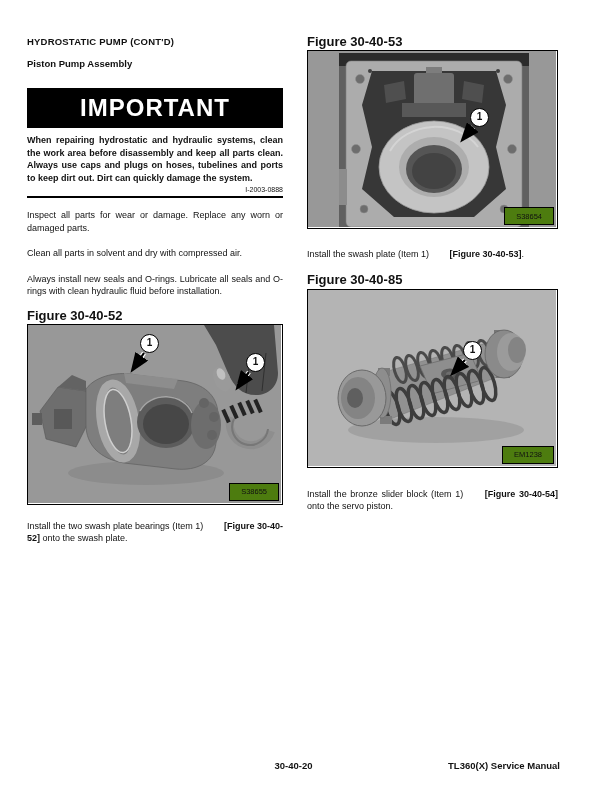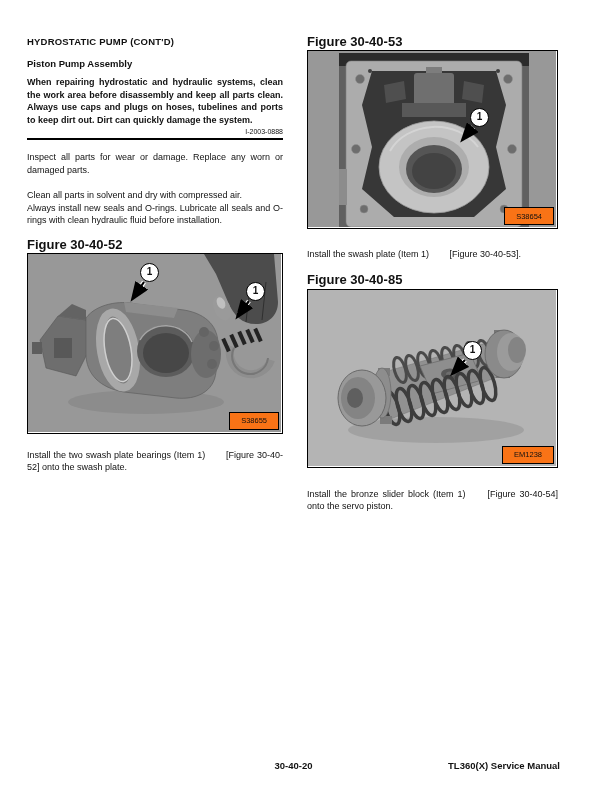--- a/index.html
+++ b/index.html
@@ -18,55 +18,58 @@
 
   .banner { margin-top:18px; height:40px; background:var(--banner-bg,#000);
     display:flex; align-items:center; justify-content:center; }
   .banner span { color:var(--banner-text,#fff); font-size:24px; font-weight:bold; letter-spacing:1px; }
 
   .bold-note { margin-top:6px; font-size:9px; font-weight:bold; line-height:12.5px; text-align:justify; }
   .ref-code { margin-top:1px; font-size:7px; text-align:right; line-height:9px; }
   .rule { margin-top:2px; height:2px; background:#000; }
 
   .body-p { font-size:9px; line-height:12.5px; text-align:justify; }
-  .p1 { margin-top:13px; } .p2 { margin-top:11px; } .p3 { }
+  .p1 { margin-top:13px; } .p2 { margin-top:11px; } .p3 { margin-top:13px; }
 
   .fig-title { font-size:13px; font-weight:bold; line-height:13px; }
   .ft-52 { margin-top:11px; }
   .ft-53 { margin-top:5px; }
   .ft-54 { margin-top:12px; }
 
   .figure { position:relative; margin-top:2px; border:1.5px solid #000; }
   .fig-52 { height:181px; }
   .fig-53 { height:179px; }
   .fig-54 { height:179px; margin-top:3px; }
   .figure svg { position:absolute; left:0; top:0; }
 
   .callout { position:absolute; width:19px; height:19px; border:1.5px solid #000; border-radius:50%;
     background:#fff; font-size:10px; font-weight:bold; text-align:center; line-height:16px; z-index:3; }
-  .photo-id { position:absolute; right:3px; bottom:3px; background:#f97316; border:1.5px solid #000;
+  .photo-id { position:absolute; right:3px; bottom:3px; background:#4d7c0f; border:1.5px solid #000;
     font-size:7.5px; line-height:9px; padding:3.5px 11px; z-index:3; }
 
   .caption { font-size:9px; line-height:12.5px; text-align:justify; }
   .cap-52 { margin-top:15px; }
   .cap-53 { margin-top:19px; }
   .cap-54 { margin-top:20px; }
-  .caption b { font-weight:normal;padding-left:18px; }
+  .caption b { font-weight:bold;padding-left:18px; }
 
   .footer { position:absolute; left:27px; right:52px; top:760px; font-size:9.5px; font-weight:bold; }
   .footer .page-num { display:block; text-align:center; }
   .footer .manual-name { position:absolute; right:0; top:0; }
 </style>
 </head>
 <body>
 
 <div class="col col-left">
   <div class="section-title">HYDROSTATIC PUMP (CONT'D)</div>
   <div class="subsection-title">Piston Pump Assembly</div>
 
+  <div class="banner">
+    <span>IMPORTANT</span>
+  </div>
   <p class="bold-note">When repairing hydrostatic and hydraulic systems, clean the work area before disassembly and keep all parts clean. Always use caps and plugs on hoses, tubelines and ports to keep dirt out. Dirt can quickly damage the system.</p>
   <div class="ref-code">I-2003-0888</div>
   <div class="rule"></div>
 
   <p class="body-p p2">Inspect all parts for wear or damage. Replace any worn or damaged parts.</p>
   <p class="body-p p1">Clean all parts in solvent and dry with compressed air.</p>
   <p class="body-p p3">Always install new seals and O-rings. Lubricate all seals and O-rings with clean hydraulic fluid before installation.</p>
 
   <div class="fig-title ft-52">Figure 30-40-52</div>
 

